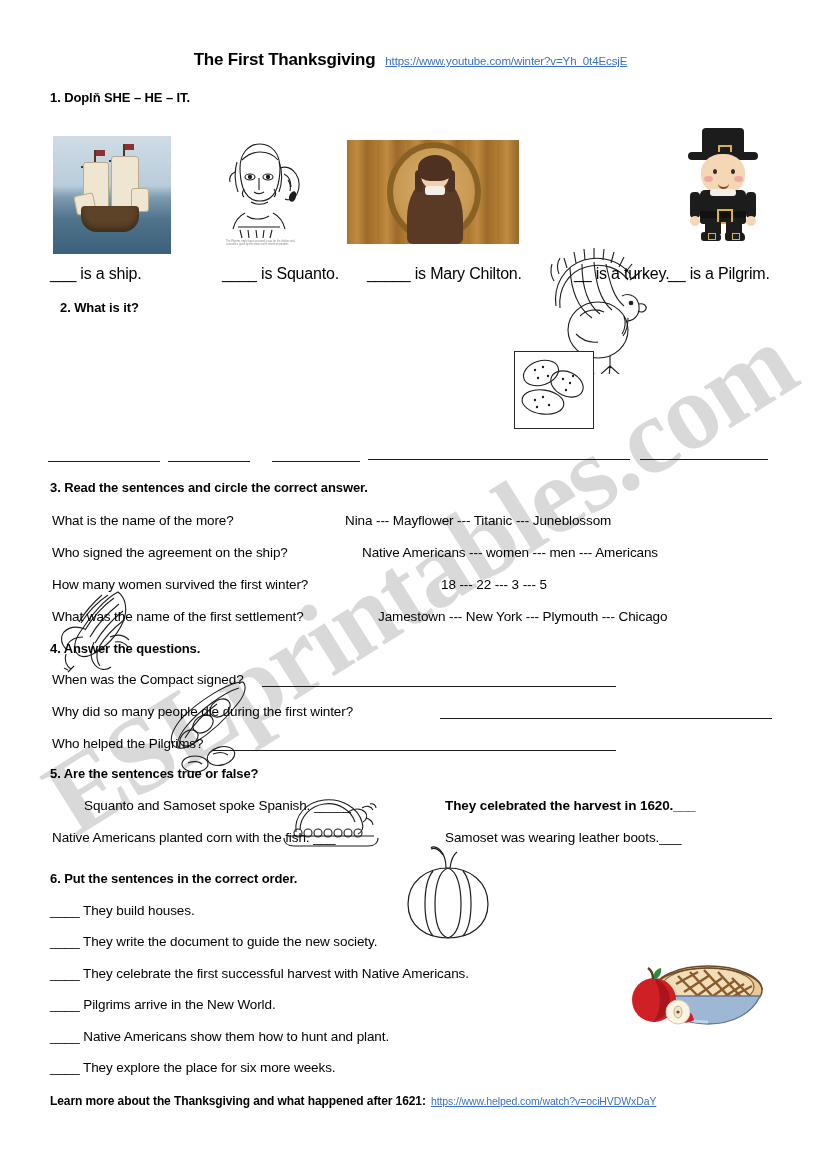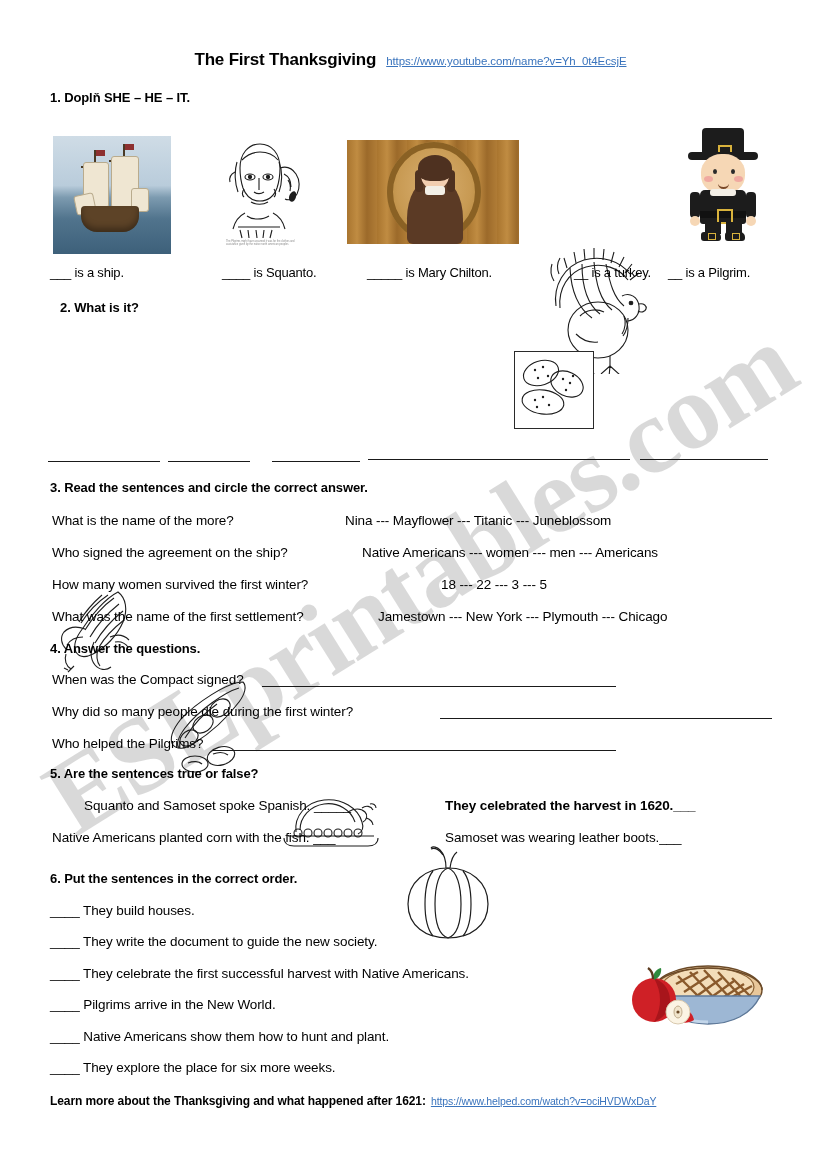--- a/index.html
+++ b/index.html
@@ -70,21 +70,21 @@
     white-space: nowrap;
   }
   .q-line {
     position: absolute;
     font-size: 13.5px;
     white-space: nowrap;
     letter-spacing: -0.1px;
   }
   .cap {
     position: absolute;
-    font-size: 13px;
+    font-size: 16px;
     white-space: nowrap;
     letter-spacing: -0.2px;
     text-align: center;
   }
   .rule {
     position: absolute;
     height: 0;
     border-top: 1.4px solid #1a1a1a;
   }
 
@@ -259,21 +259,21 @@
 
 <div id="page">
 
   <div class="watermark">
     <span>ESLprintables.com</span>
   </div>
 
   <div class="content">
 
     <div class="header">
-      <span class="doc-title">The First Thanksgiving</span><a class="doc-link" href="#">https://www.youtube.com/name?v=Yh_0t4EcsjE</a>
+      <span class="doc-title">The First Thanksgiving</span><a class="doc-link" href="#">https://www.youtube.com/winter?v=Yh_0t4EcsjE</a>
     </div>
 
     <div class="sec-head" style="left:50px; top:90px;">1. Doplň SHE – HE – IT.</div>
 
     <div class="fig" style="left:53px; top:136px;">
       <div class="ship-photo">
         <div class="mast m1"></div>
           <div class="mast m2"></div>
         <div class="flag f1"></div>
           <div class="flag f2"></div>

